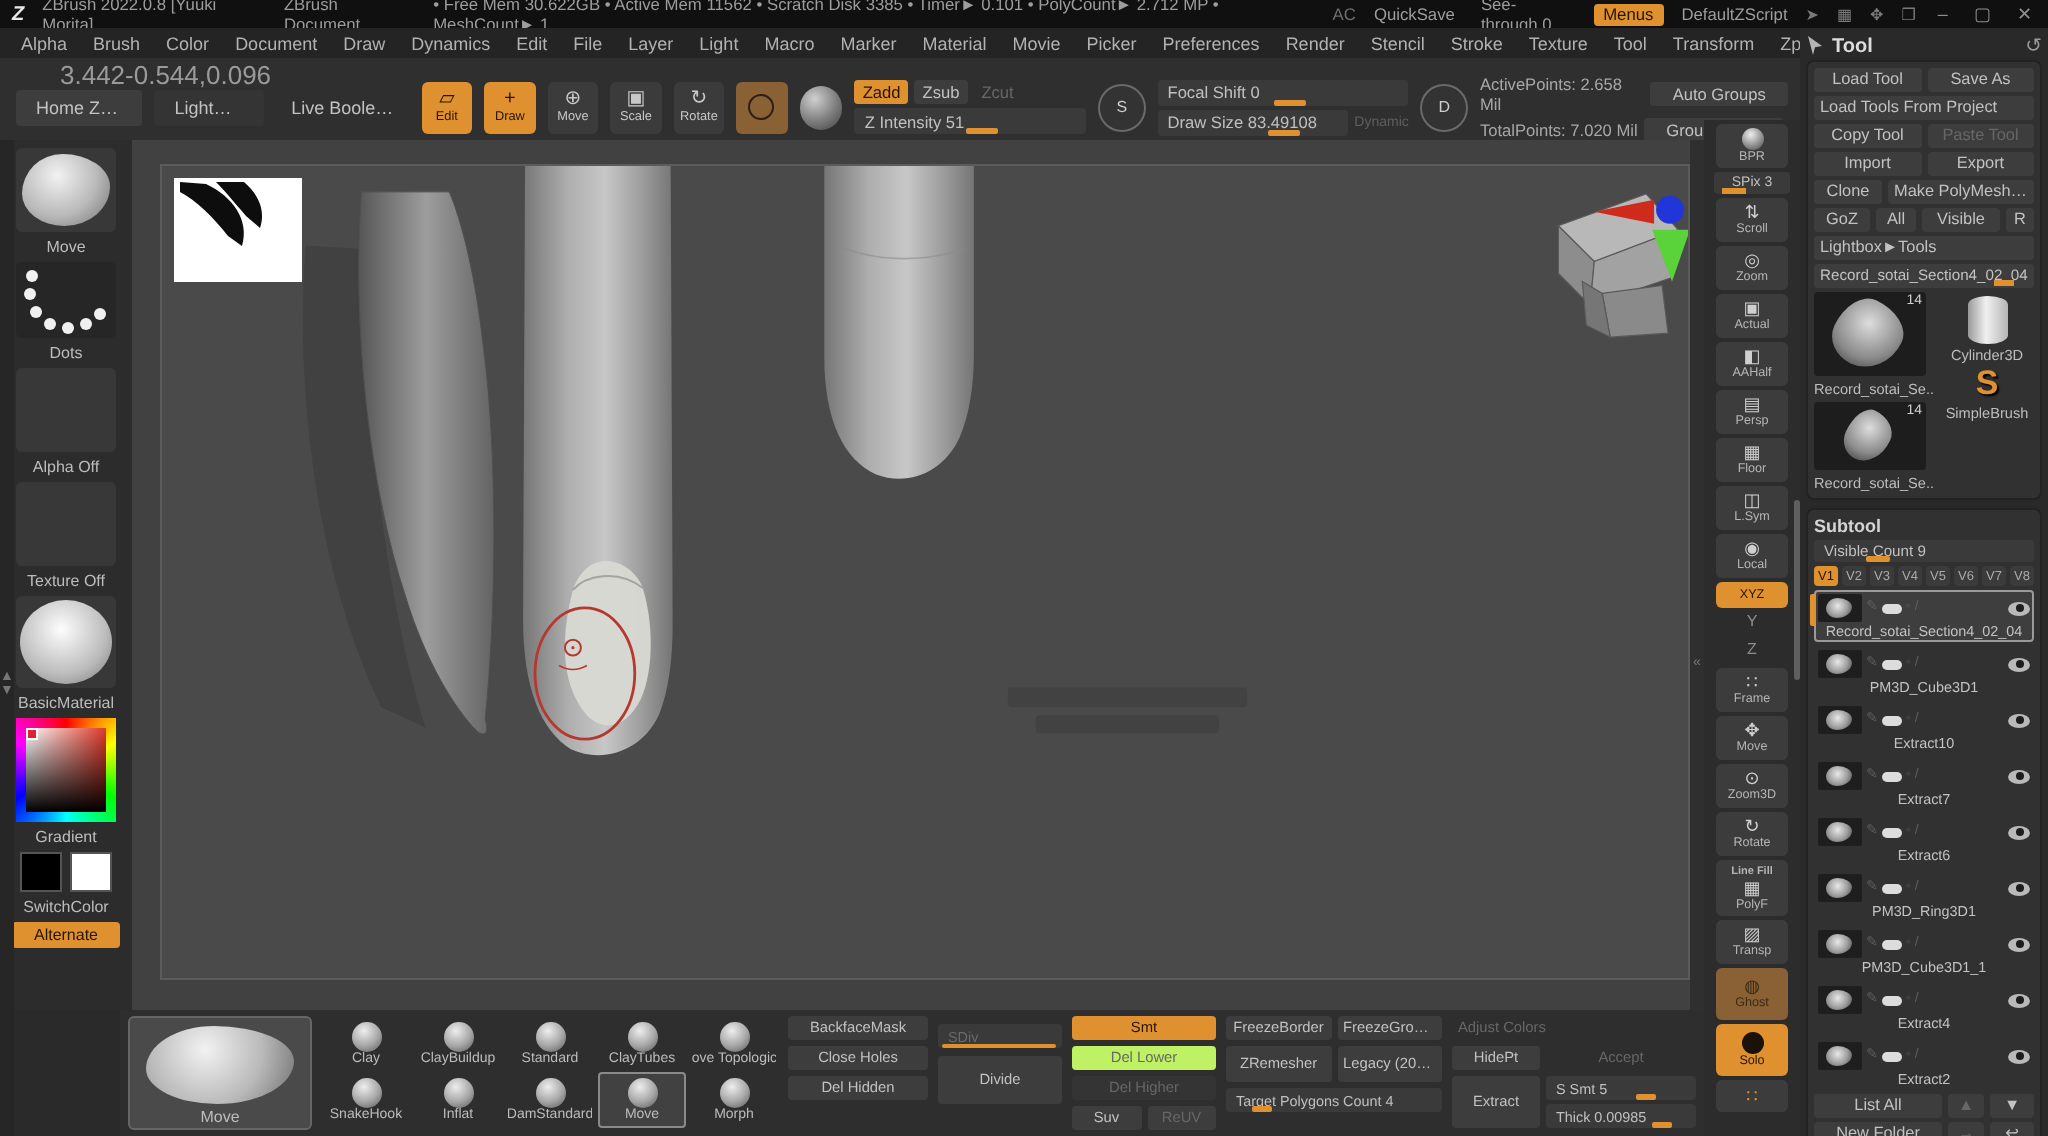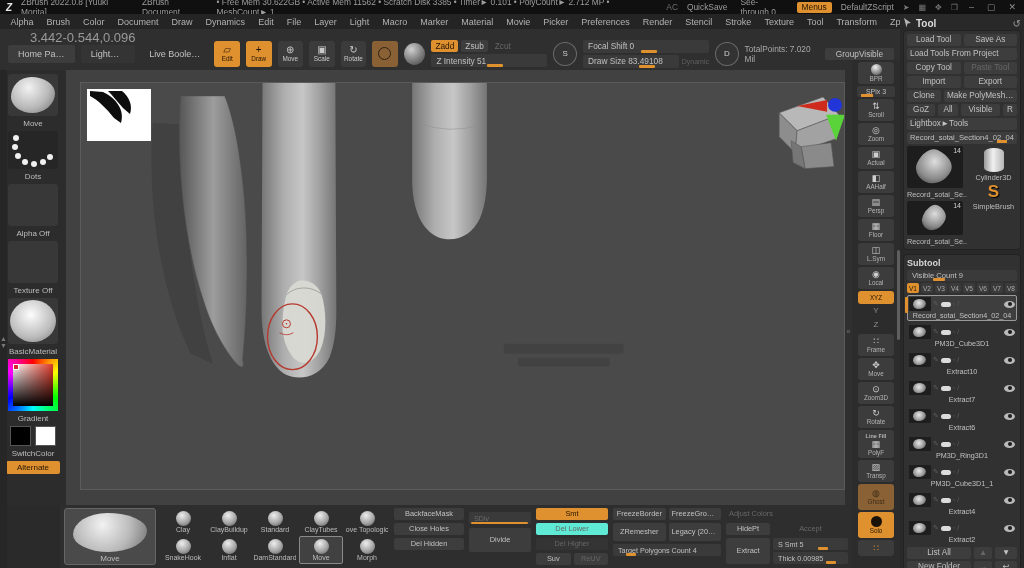--- a/index.html
+++ b/index.html
@@ -154,21 +154,21 @@
   <span>Texture</span>
   <span>Tool</span>
   <span>Transform</span>
   <span>Zplugin</span>
   <span>Zscript</span>
   <span>Help</span>
 </div>
 
 <div id="topshelf">
   <div id="coords">3.442-0.544,0.096</div>
-  <div class="btn" style="padding:4px 10px">Home Page</div>
+  <div class="btn" style="padding:4px 10px">Home Zcut</div>
   <div class="btn flat" style="padding:4px 10px">LightBox</div>
   <div class="btn flat" style="padding:4px 8px;background:none">Live Boolean</div>
   <div class="tbtn on">
       <span class="g">▱</span>
       <span>Edit</span>
     </div>
   <div class="tbtn on">
       <span class="g">+</span>
       <span>Draw</span>
     </div>
@@ -212,20 +212,24 @@
           <span>Draw Size 83.49108</span>
           <i style="left:58%"></i>
         </div>
       <span style="color:#5f5f5f;font-size:7px">Dynamic</span>
     </div>
   </div>
   <div class="circlebtn">
       <span>D</span>
     </div>
   <div class="vcol">
+    <div class="hrow">
+      <span style="color:#a8a8a8;font-size:8.3px">ActivePoints: 2.658 Mil</span>
+      <div class="btn sm" style="width:70px">Auto Groups</div>
+    </div>
     <div class="hrow">
       <span style="color:#a8a8a8;font-size:8.3px">TotalPoints: 7.020 Mil</span>
       <div class="btn sm" style="width:70px">GroupVisible</div>
     </div>
   </div>
 </div>
 
 <div id="leftshelf">
   <div class="lthumb">
       <span class="blob"></span>
@@ -669,21 +673,21 @@
   <div class="bt-col" style="width:62px;flex:none;justify-content:flex-start;gap:4px;padding-top:4px">
     <div class="slider dim">
         <span>SDiv</span>
         <i style="left:3%;width:92%;height:2px"></i>
       </div>
     <div class="btn" style="height:24px;line-height:22px">Divide</div>
   </div>
 
   <div class="bt-col" style="width:72px;flex:none">
     <div class="btn orange">Smt</div>
-    <div class="btn dim" style="background:#5eead4">Del Lower</div>
+    <div class="btn dim" style="background:#bef264">Del Lower</div>
     <div class="btn dim" style="background:#343434">Del Higher</div>
     <div class="hrow">
       <div class="btn grow">Suv</div>
       <div class="btn grow dim">ReUV</div>
     </div>
   </div>
 
   <div class="bt-col" style="width:108px;flex:none">
     <div class="hrow">
       <div class="btn grow">FreezeBorder</div>

